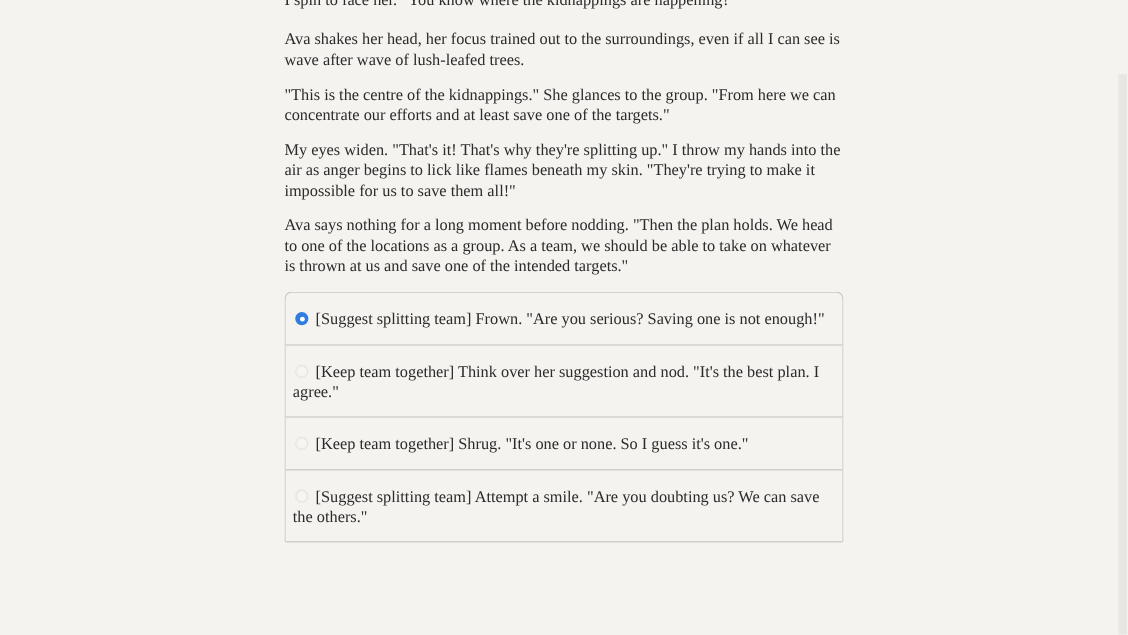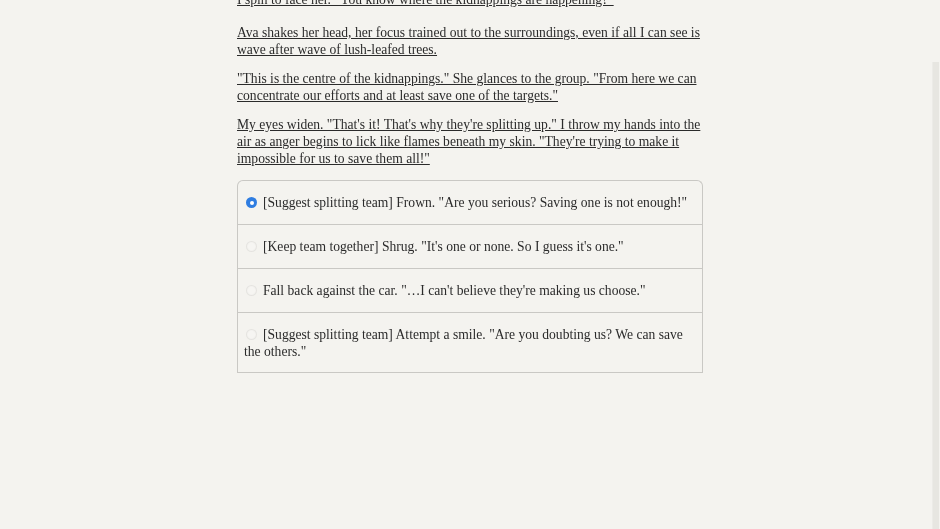--- a/index.html
+++ b/index.html
@@ -18,21 +18,20 @@
   .story {
     position: absolute;
     left: 237px;
     top: -9px;
     width: 466px;
   }
   .story p {
     margin: 0 0 12px 0;
     font-size: 13.6px;
     line-height: 17px;
-    text-decoration: underline;
   }
   .story p.cut {
     margin-bottom: 16px;
   }
   .choices {
     margin-top: 13px;
     border: 1px solid #c9c8c4;
     border-radius: 6px;
     border-bottom: none;
     border-bottom-left-radius: 0;
@@ -87,30 +86,31 @@
   }
 </style>
 </head>
 <body>
 
 <div class="story">
   <p class="cut">I spin to face her. "You know where the kidnappings are happening?"</p>
   <p>Ava shakes her head, her focus trained out to the surroundings, even if all I can see is wave after wave of lush-leafed trees.</p>
   <p>"This is the centre of the kidnappings." She glances to the group. "From here we can concentrate our efforts and at least save one of the targets."</p>
   <p>My eyes widen. "That's it! That's why they're splitting up." I throw my hands into the air as anger begins to lick like flames beneath my skin. "They're trying to make it impossible for us to save them all!"</p>
+  <p>Ava says nothing for a long moment before nodding. "Then the plan holds. We head to one of the locations as a group. As a team, we should be able to take on whatever is thrown at us and save one of the intended targets."</p>
 
   <div class="choices">
     <label class="choice single">
       <span class="radio checked"></span><span>[Suggest splitting team] Frown. "Are you serious? Saving one is not enough!"</span>
     </label>
+    <label class="choice">
+      <span class="radio"></span><span>[Keep team together] Think over her suggestion and nod. "It's the best plan. I agree."</span>
+    </label>
     <label class="choice single">
       <span class="radio"></span><span>[Keep team together] Shrug. "It's one or none. So I guess it's one."</span>
-    </label>
-    <label class="choice single">
-      <span class="radio"></span><span>Fall back against the car. "…I can't believe they're making us choose."</span>
     </label>
     <label class="choice">
       <span class="radio"></span><span>[Suggest splitting team] Attempt a smile. "Are you doubting us? We can save the others."</span>
     </label>
 
   </div>
 </div>
 
 <div class="scroll-track"></div>
 

